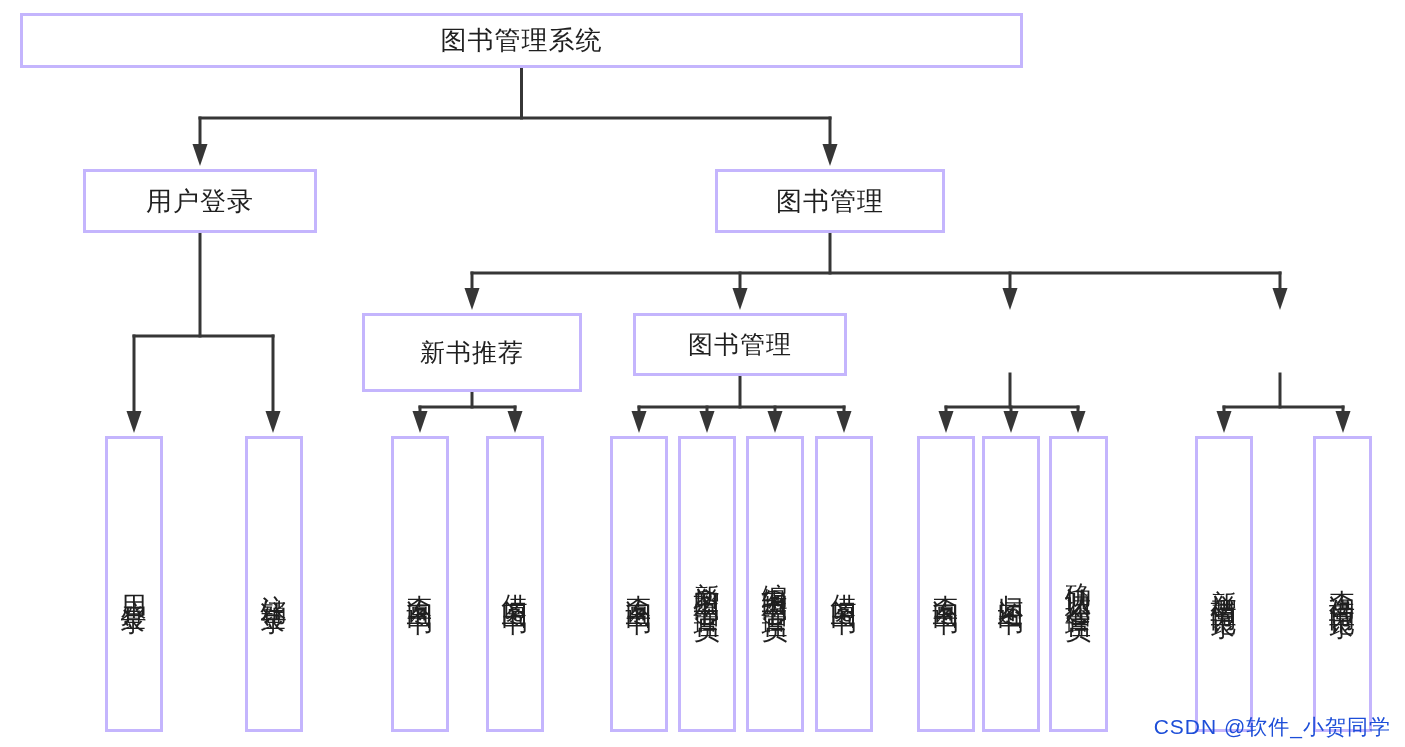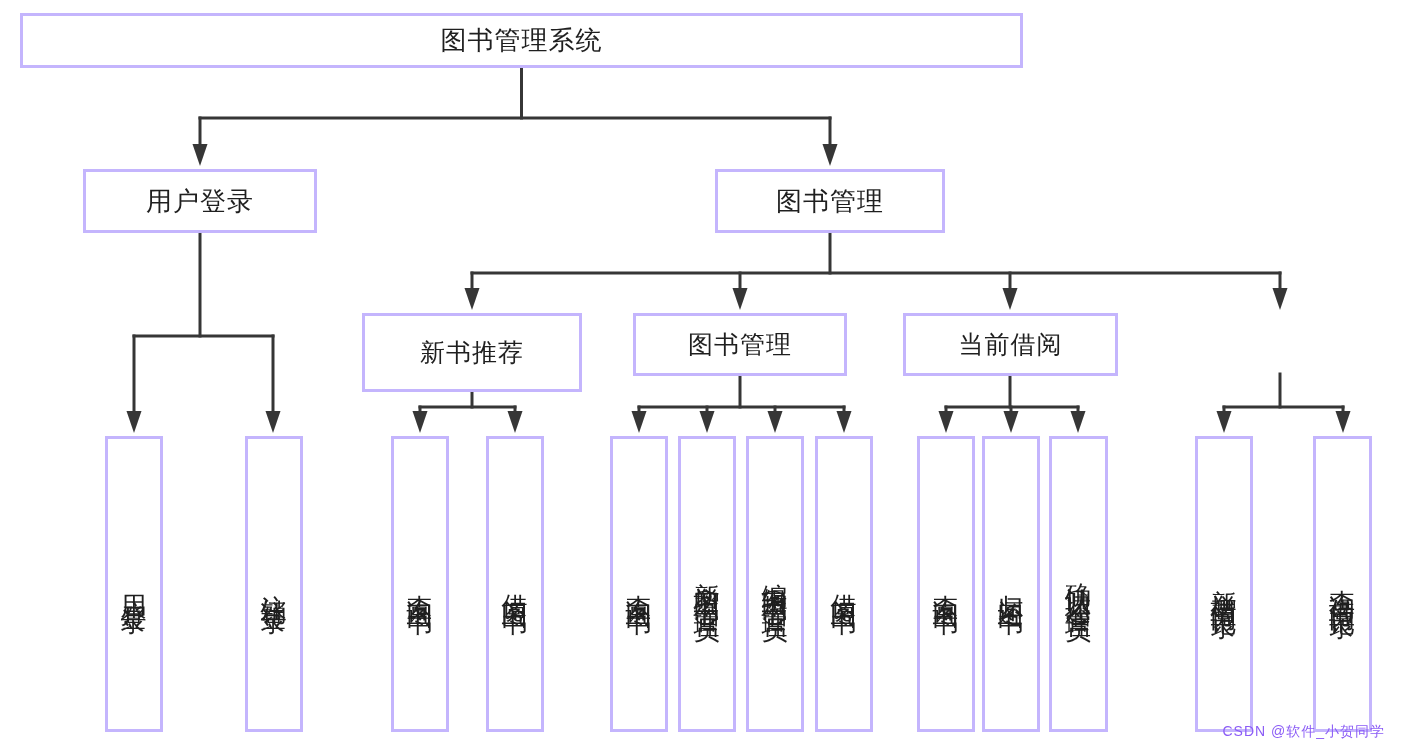--- a/index.html
+++ b/index.html
@@ -37,24 +37,24 @@
   .box.leaf { top: 436px; height: 296px; }
   .vtext {
     writing-mode: vertical-rl;
     text-orientation: mixed;
     font-size: 26px;
     line-height: 1;
     letter-spacing: 5px;
   }
   .watermark {
     position: absolute;
-    right: 20px;
+    right: 14px;
     bottom: 6px;
-    font-size: 14px;
-    color: #8b5cf6;
+    font-size: 21px;
+    color: #1d4ed8;
     letter-spacing: 1px;
     z-index: 5;
     white-space: nowrap;
   }
 </style>
 </head>
 <body>
 
 <div class="canvas">
 
@@ -144,23 +144,20 @@
   <div class="box h" style="left:715px; top:169px; width:230px; height:64px;text-align:right;">
     <span>图书管理</span>
   </div>
 
   <div class="box h l3" style="left:362px; top:313px; width:220px; height:79px;">
     <span>新书推荐</span>
   </div>
   <div class="box h l3" style="left:633px; top:313px; width:214px; height:63px;">
     <span>图书管理</span>
   </div>
-  <div class="box h l3" style="left:903px; top:313px; width:215px; height:63px;">
-    <span>当前借阅</span>
-  </div>
 
   <div class="box leaf" style="left:105px; width:58px;">
     <span class="vtext">用户登录</span>
   </div>
   <div class="box leaf" style="left:245px; width:58px;">
     <span class="vtext">注销登录</span>
   </div>
 
   <div class="box leaf" style="left:391px; width:58px;">
     <span class="vtext">查询图书</span>

